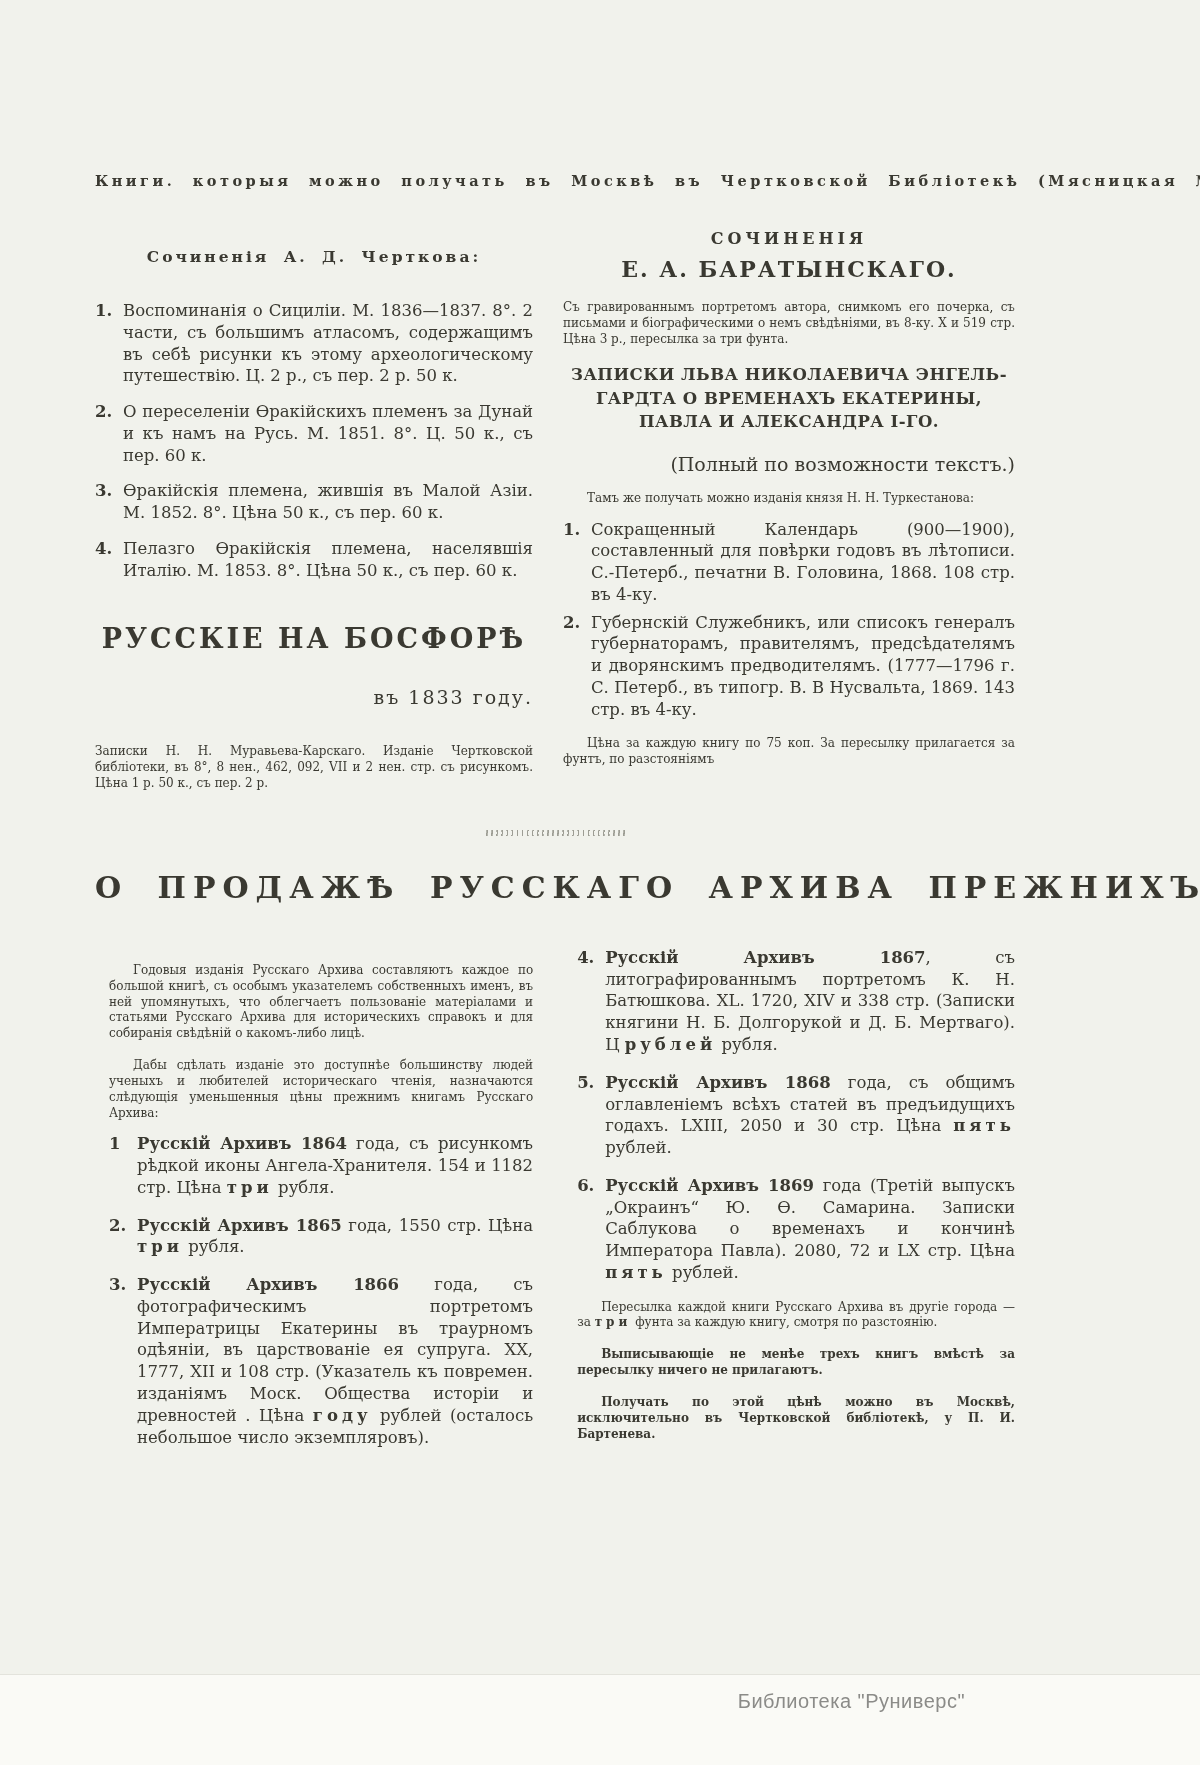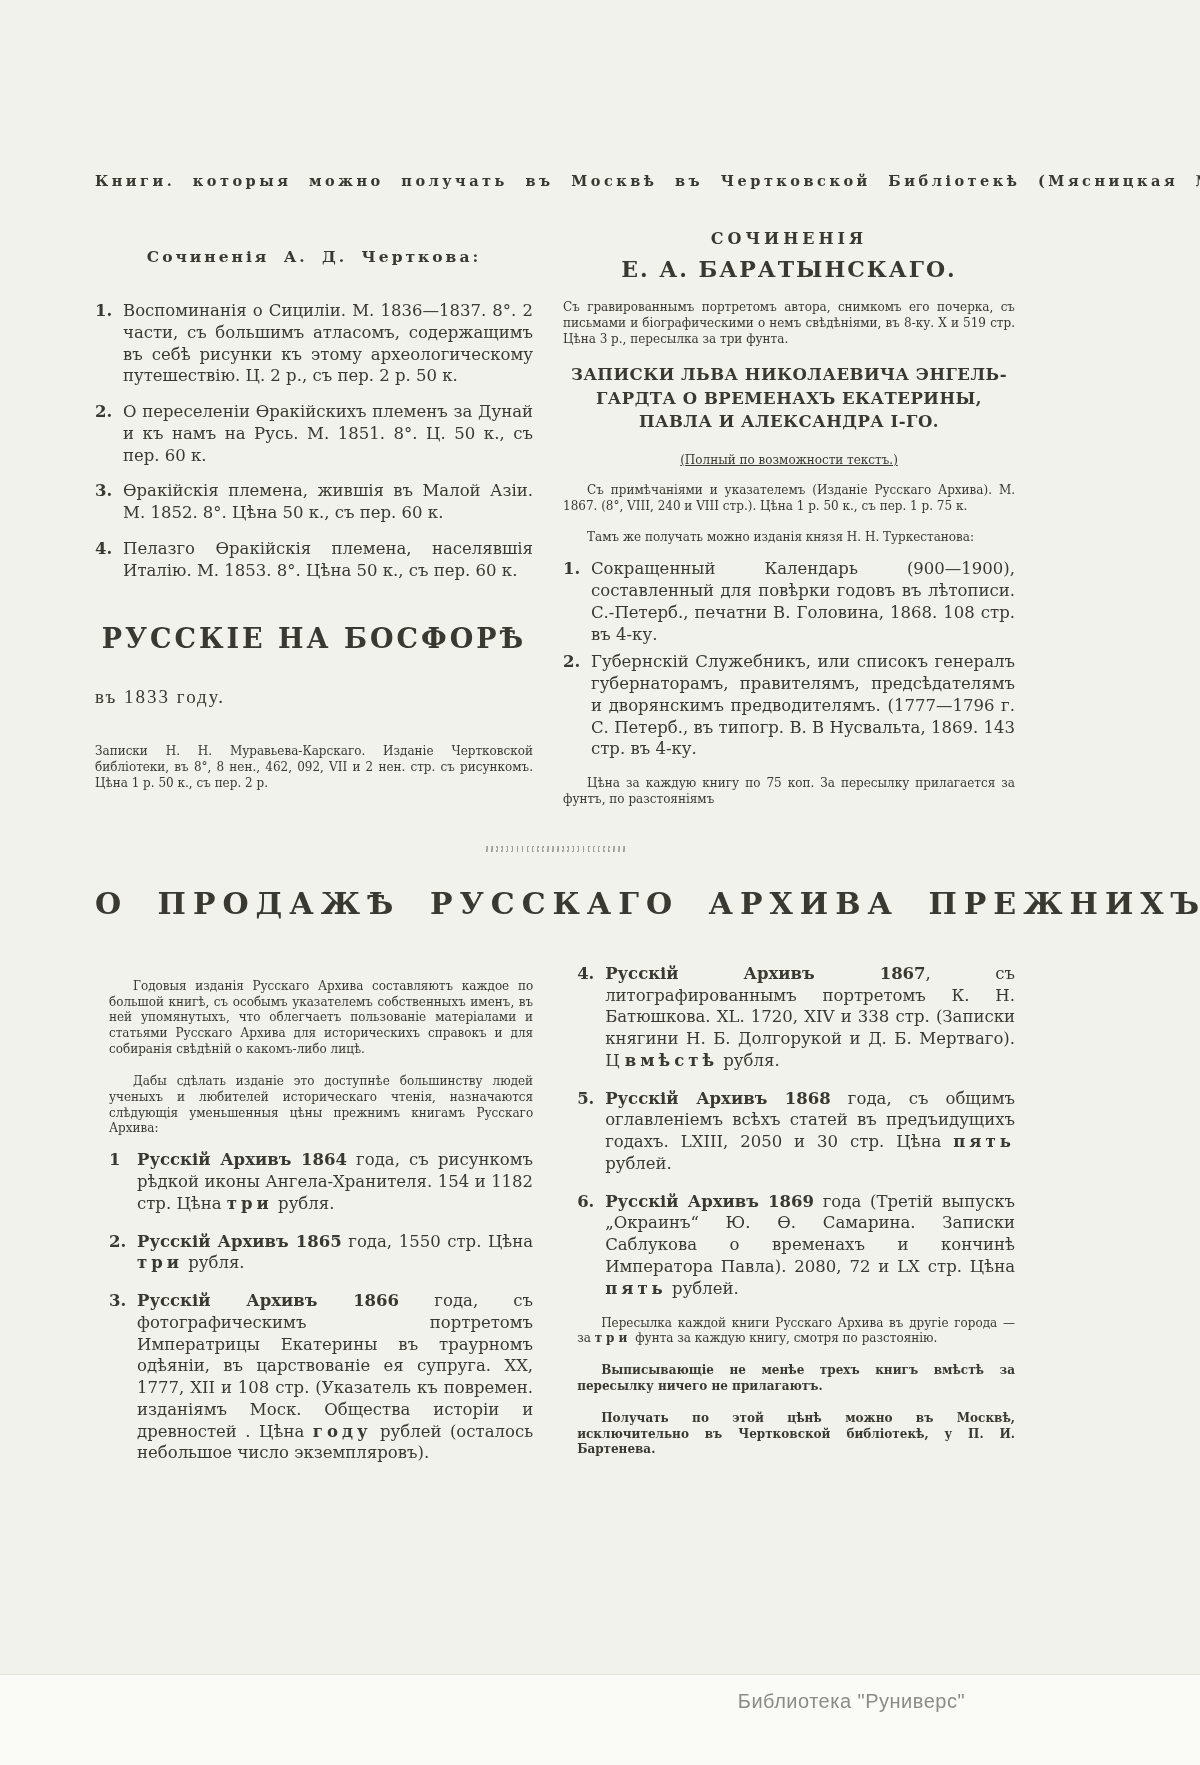--- a/index.html
+++ b/index.html
@@ -30,37 +30,36 @@
   }
   .list-item{display:flex;text-align:justify;font-size:16.5px;line-height:1.32;margin-bottom:14px;}
   .list-item .num{flex:0 0 28px;font-weight:600;}
   .list-item .itxt{flex:1;}
   .tight .list-item{margin-bottom:6px;}
   .bosfor-title{
     text-align:center;font-size:27px;font-weight:700;
     letter-spacing:3px;margin:42px 0 32px 0;
   }
   .bosfor-sub{
-    text-align:left;font-size:19px;letter-spacing:2px;
+    text-align:right;font-size:19px;letter-spacing:2px;
     margin-bottom:36px;
-    font-family:Liberation Serif, serif;
   }
   .para{
     font-size:12px;line-height:1.32;text-align:justify;
     margin:16px 0 12px 0;
   }
   .indent{text-indent:24px;}
   .soch-line1{text-align:center;font-size:16px;font-weight:700;letter-spacing:4px;margin-bottom:8px;}
   .soch-line2{text-align:center;font-size:22px;font-weight:700;letter-spacing:2px;margin-bottom:18px;}
   .zapiski-title{
     text-align:center;font-size:16.5px;font-weight:700;
     line-height:1.4;letter-spacing:0.5px;
     margin:16px 0 20px 0;
   }
-  .zapiski-note{text-align:center;font-size:12px;margin-bottom:12px;text-decoration:underline;}
+  .zapiski-note{text-align:right;font-size:19px;margin-bottom:12px;}
   .squiggle{
     width:140px;height:6px;margin:26px auto 34px auto;
     background:
       repeating-linear-gradient(100deg, transparent 0 2px, #7a7a70 2px 3px, transparent 3px 5px),
       repeating-linear-gradient(80deg, transparent 0 2px, #9a9a90 2px 3px, transparent 3px 5px);
     opacity:.7;
   }
   .sale-title{
     text-align:center;font-size:30px;font-weight:600;
     letter-spacing:7px;word-spacing:12px;
@@ -118,21 +117,20 @@
         <p class="para">Записки Н. Н. Муравьева-Карскаго. Изданіе Чертковской библіотеки, въ 8°, 8 нен., 462, 092, VII и 2 нен. стр. съ рисункомъ. Цѣна 1 р. 50 к., съ пер. 2 р.</p>
       </div>
 
       <div class="col-right">
         <div class="soch-line1">СОЧИНЕНІЯ</div>
         <div class="soch-line2">Е. А. БАРАТЫНСКАГО.</div>
         <p class="para">Съ гравированнымъ портретомъ автора, снимкомъ его почерка, съ письмами и біографическими о немъ свѣдѣніями, въ 8-ку. X и 519 стр. Цѣна 3 р., пересылка за три фунта.</p>
 
         <div class="zapiski-title">ЗАПИСКИ ЛЬВА НИКОЛАЕВИЧА ЭНГЕЛЬ-ГАРДТА О ВРЕМЕНАХЪ ЕКАТЕРИНЫ, ПАВЛА И АЛЕКСАНДРА I-ГО.</div>
         <div class="zapiski-note">(Полный по возможности текстъ.)</div>
-        <p class="para indent">Съ примѣчаніями и указателемъ (Изданіе Русскаго Архива). М. 1867. (8°, VIII, 240 и VIII стр.). Цѣна 1 р. 50 к., съ пер. 1 р. 75 к.</p>
         <p class="para indent">Тамъ же получать можно изданія князя Н. Н. Туркестанова:</p>
 
         <div class="tight">
           <div class="list-item">
             <span class="num">1.</span>
             <span class="itxt">Сокращенный Календарь (900—1900), составленный для повѣрки годовъ въ лѣтописи. С.-Петерб., печатни В. Головина, 1868. 108 стр. въ 4-ку.</span>
           </div>
           <div class="list-item">
             <span class="num">2.</span>
             <span class="itxt">Губернскій Служебникъ, или списокъ генералъ губернаторамъ, правителямъ, предсѣдателямъ и дворянскимъ предводителямъ. (1777—1796 г. С. Петерб., въ типогр. В. В Нусвальта, 1869. 143 стр. въ 4-ку.</span>
@@ -163,21 +161,21 @@
         </div>
         <div class="list-item">
           <span class="num">3.</span>
           <span class="itxt"><b class="lead">Русскій Архивъ 1866</b><span> года, съ фотографическимъ портретомъ Императрицы Екатерины въ траурномъ одѣяніи, въ царствованіе ея супруга. XX, 1777, XII и 108 стр. (Указатель къ повремен. изданіямъ Моск. Общества исторіи и древностей . Цѣна </span><b class="price">году</b><span> рублей (осталось небольшое число экземпляровъ).</span></span>
         </div>
       </div>
 
       <div class="sale-right">
         <div class="list-item">
           <span class="num">4.</span>
-          <span class="itxt"><b class="lead">Русскій Архивъ 1867</b><span>, съ литографированнымъ портретомъ К. Н. Батюшкова. XL. 1720, XIV и 338 стр. (Записки княгини Н. Б. Долгорукой и Д. Б. Мертваго). Ц </span><b class="price">вмѣстѣ</b><span> рубля.</span></span>
+          <span class="itxt"><b class="lead">Русскій Архивъ 1867</b><span>, съ литографированнымъ портретомъ К. Н. Батюшкова. XL. 1720, XIV и 338 стр. (Записки княгини Н. Б. Долгорукой и Д. Б. Мертваго). Ц </span><b class="price">рублей</b><span> рубля.</span></span>
         </div>
         <div class="list-item">
           <span class="num">5.</span>
           <span class="itxt"><b class="lead">Русскій Архивъ 1868</b><span> года, съ общимъ оглавленіемъ всѣхъ статей въ предъидущихъ годахъ. LXIII, 2050 и 30 стр. Цѣна </span><b class="price">пять</b><span> рублей.</span></span>
         </div>
         <div class="list-item">
           <span class="num">6.</span>
           <span class="itxt"><b class="lead">Русскій Архивъ 1869</b><span> года (Третій выпускъ „Окраинъ“ Ю. Ѳ. Самарина. Записки Саблукова о временахъ и кончинѣ Императора Павла). 2080, 72 и LX стр. Цѣна </span><b class="price">пять</b><span> рублей.</span></span>
         </div>
 

